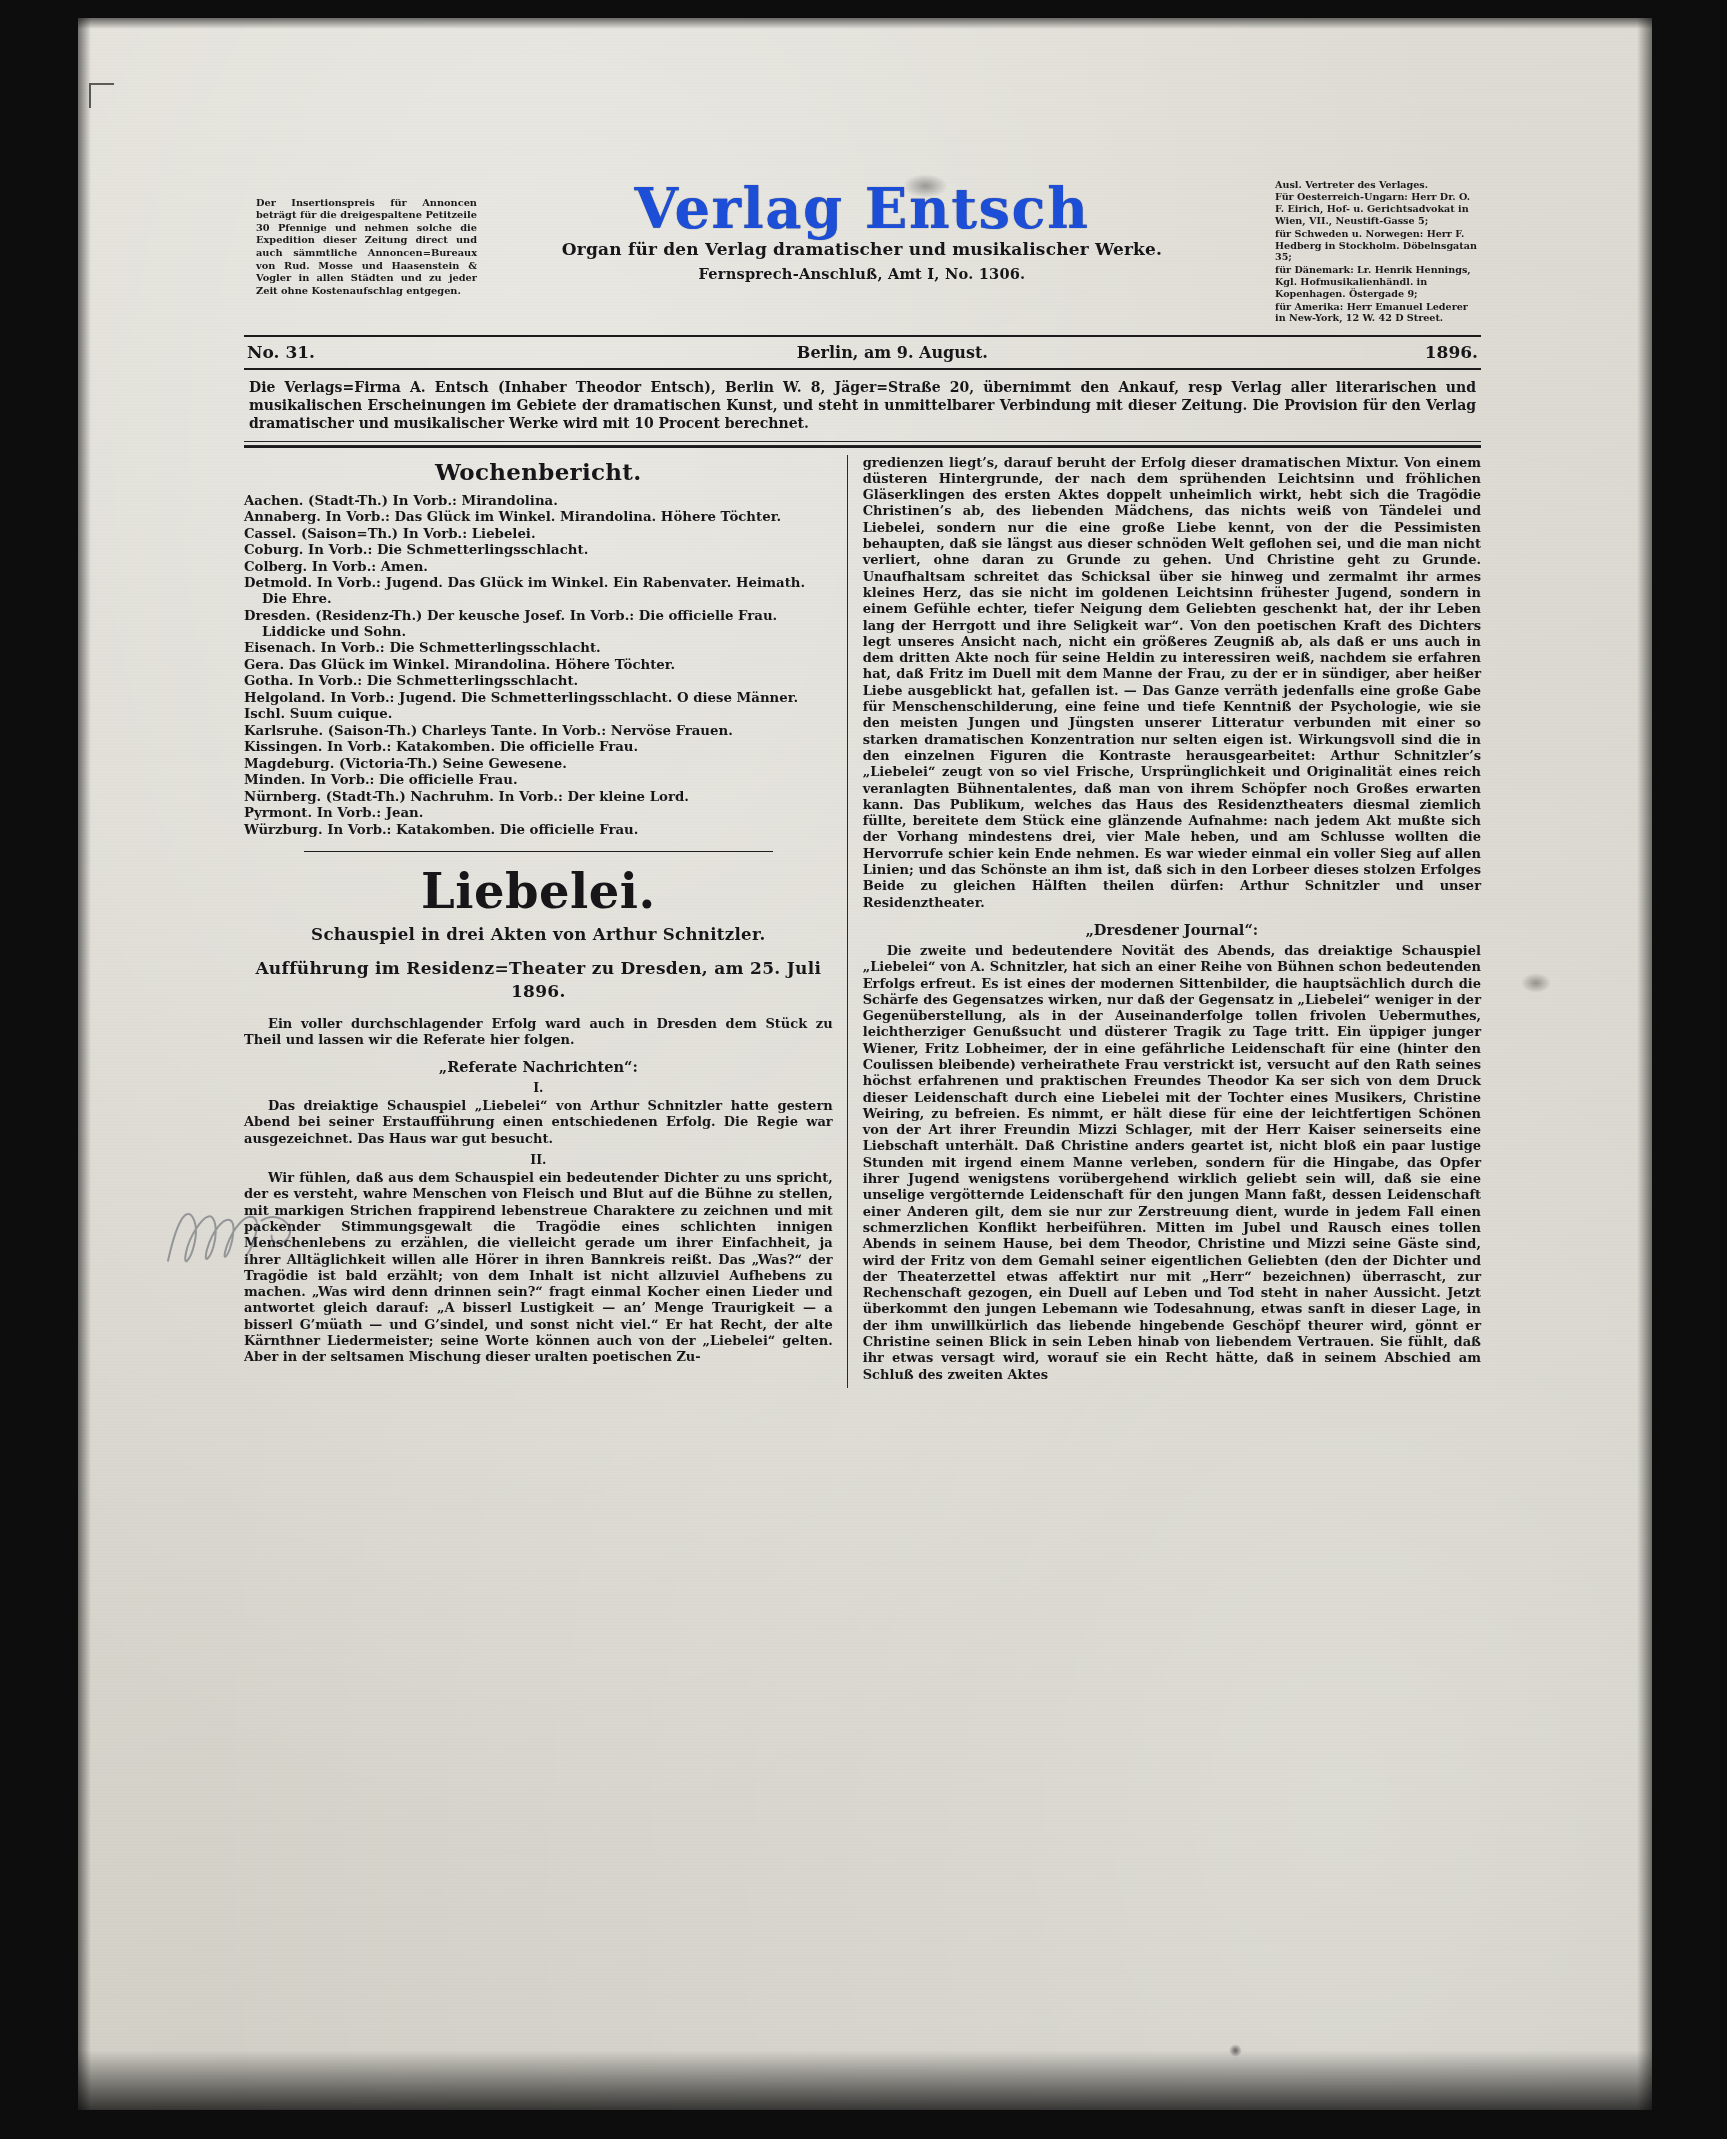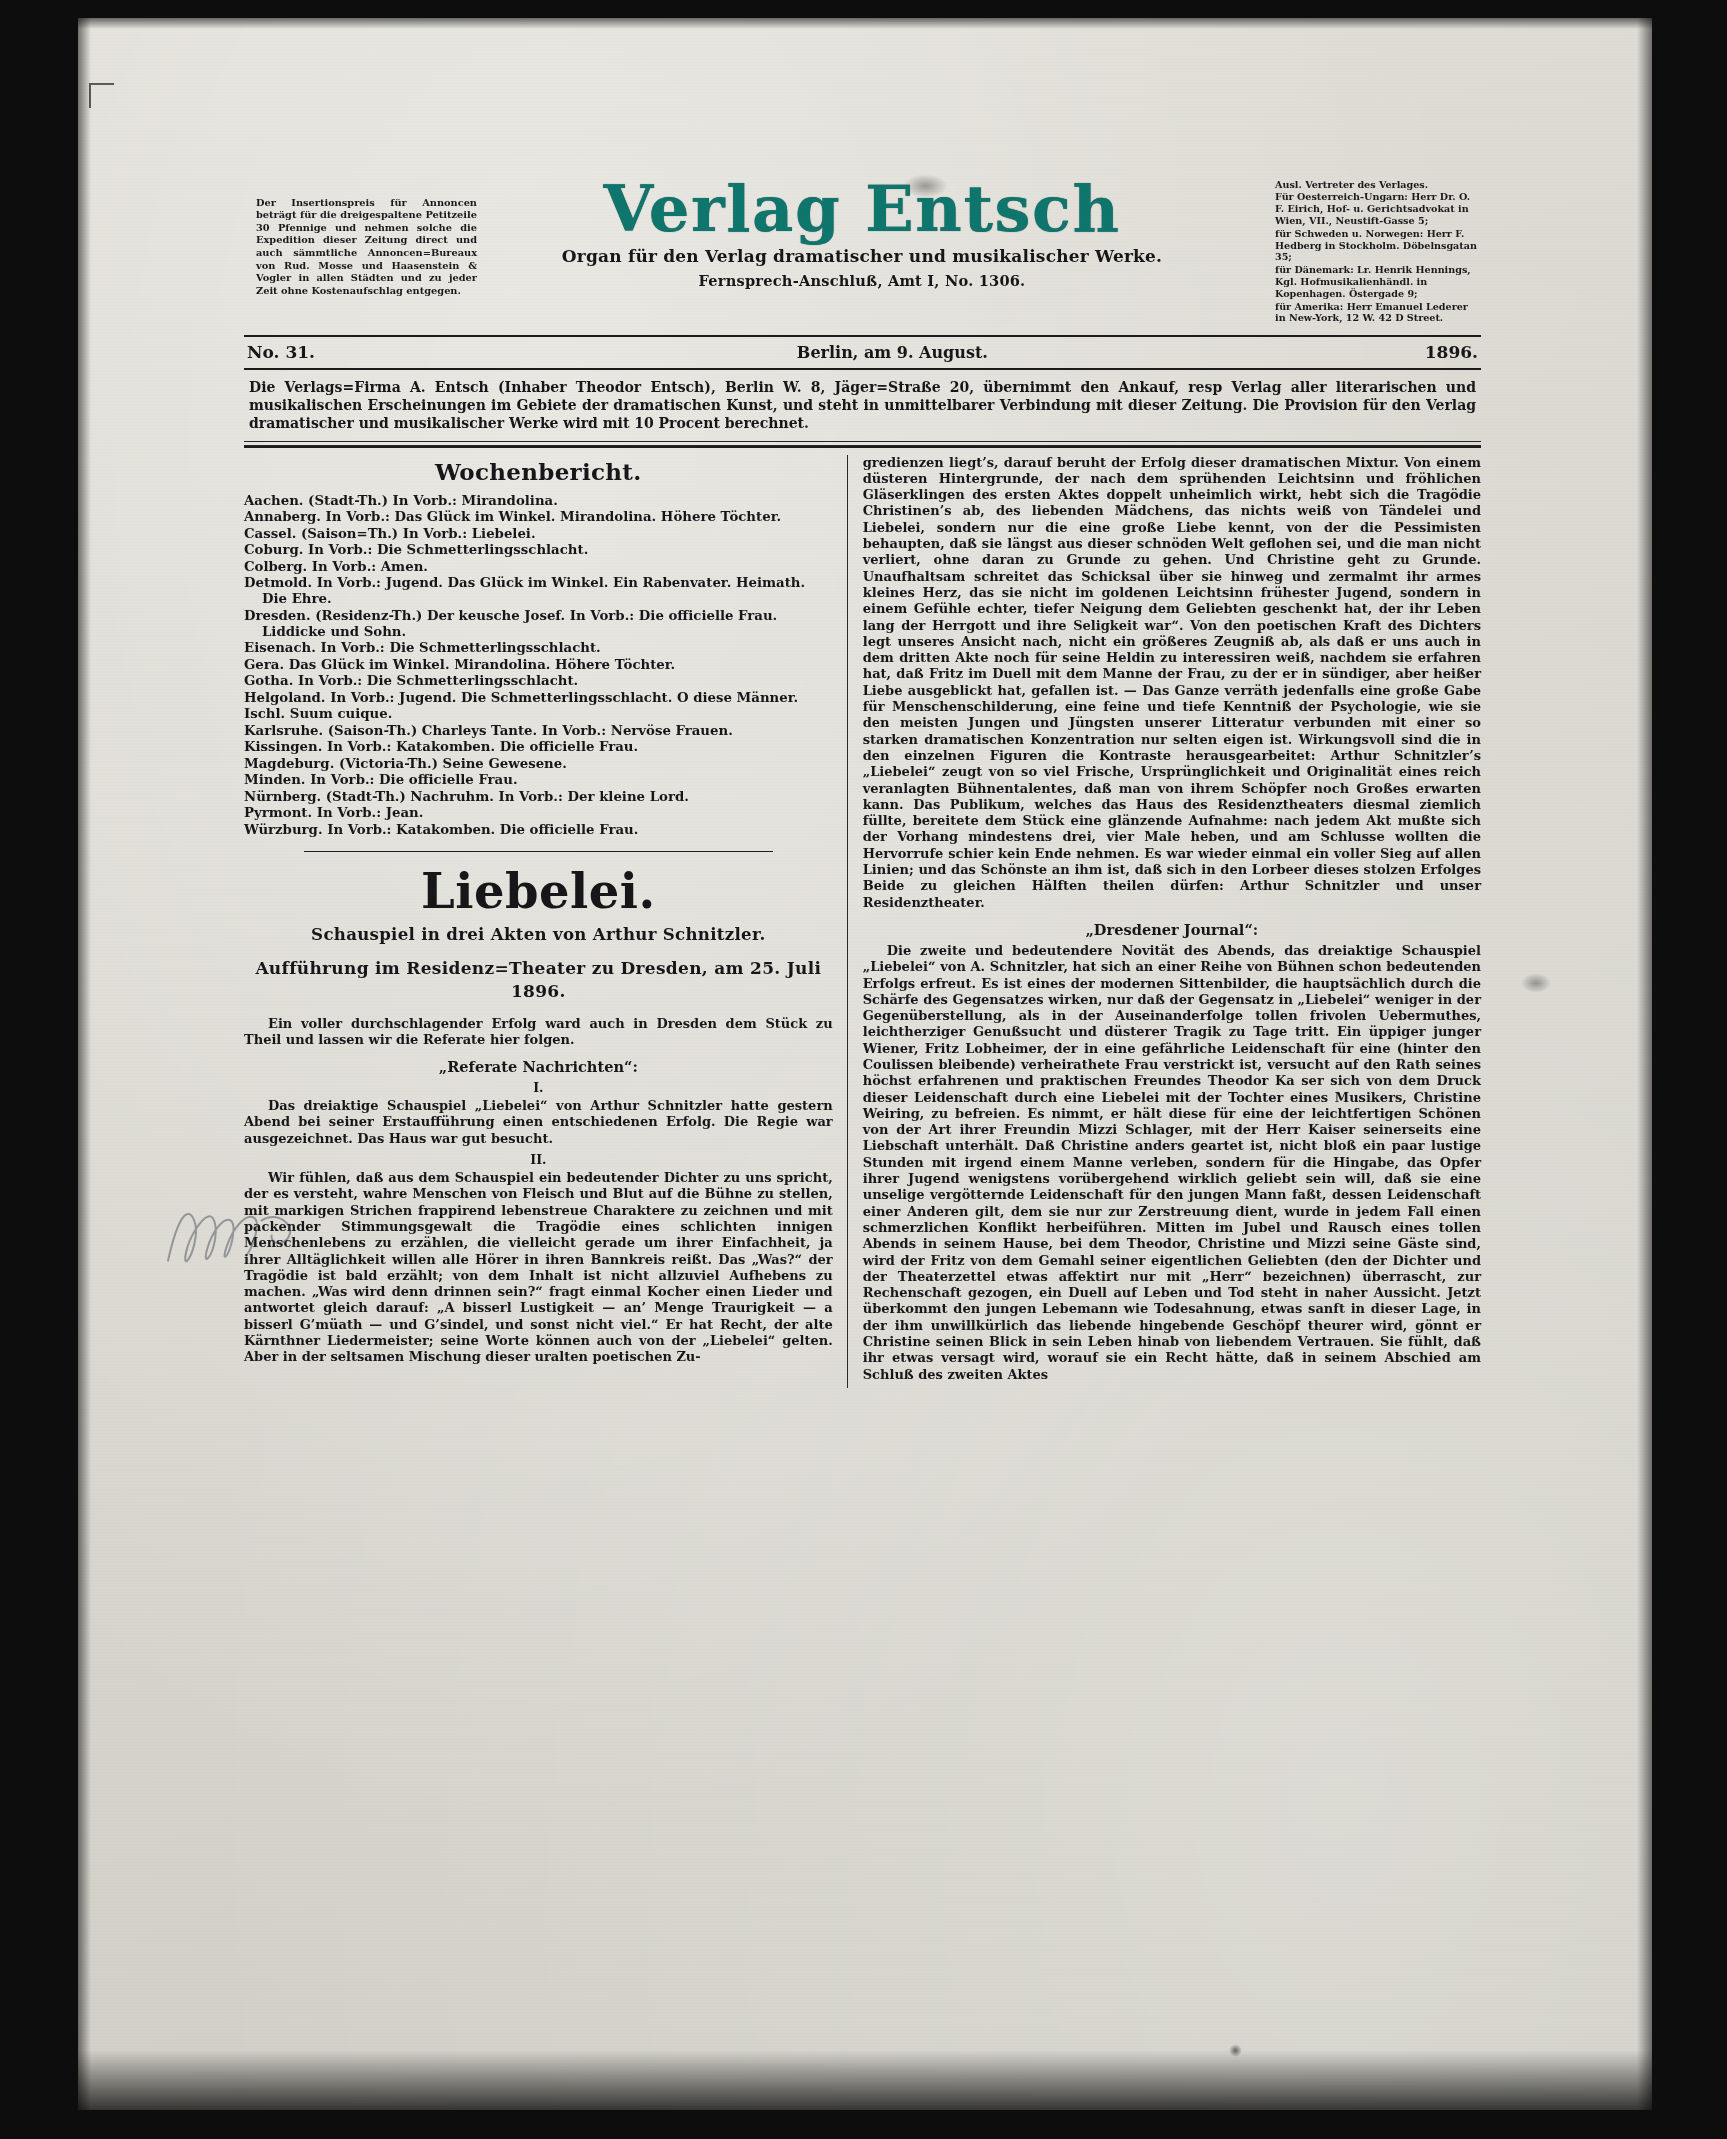--- a/index.html
+++ b/index.html
@@ -108,30 +108,30 @@
     color: #1a1a1c;
   }
   #agents div { margin-bottom: 1px; }
   #title-block {
     position: absolute;
     left: 236px; top: 10px;
     width: 764px;
     text-align: center;
   }
   #paper-title {
-    font-size: 64px;
+    font-size: 56px;
     line-height: 59px;
     font-weight: bold;
     letter-spacing: 1.5px;
     font-family: "DejaVu Serif", serif;
-    color: #0f766e;
+    color: #1d4ed8;
     text-shadow: 0 0 1px rgba(0,0,0,.6);
   }
   #paper-sub {
-    margin-top: 8px;
+    margin-top: 1px;
     font-size: 17px;
     font-weight: bold;
     letter-spacing: 0.2px;
   }
   #paper-phone {
     margin-top: 6px;
     font-size: 14.6px;
     font-weight: bold;
     letter-spacing: 0.2px;
   }

